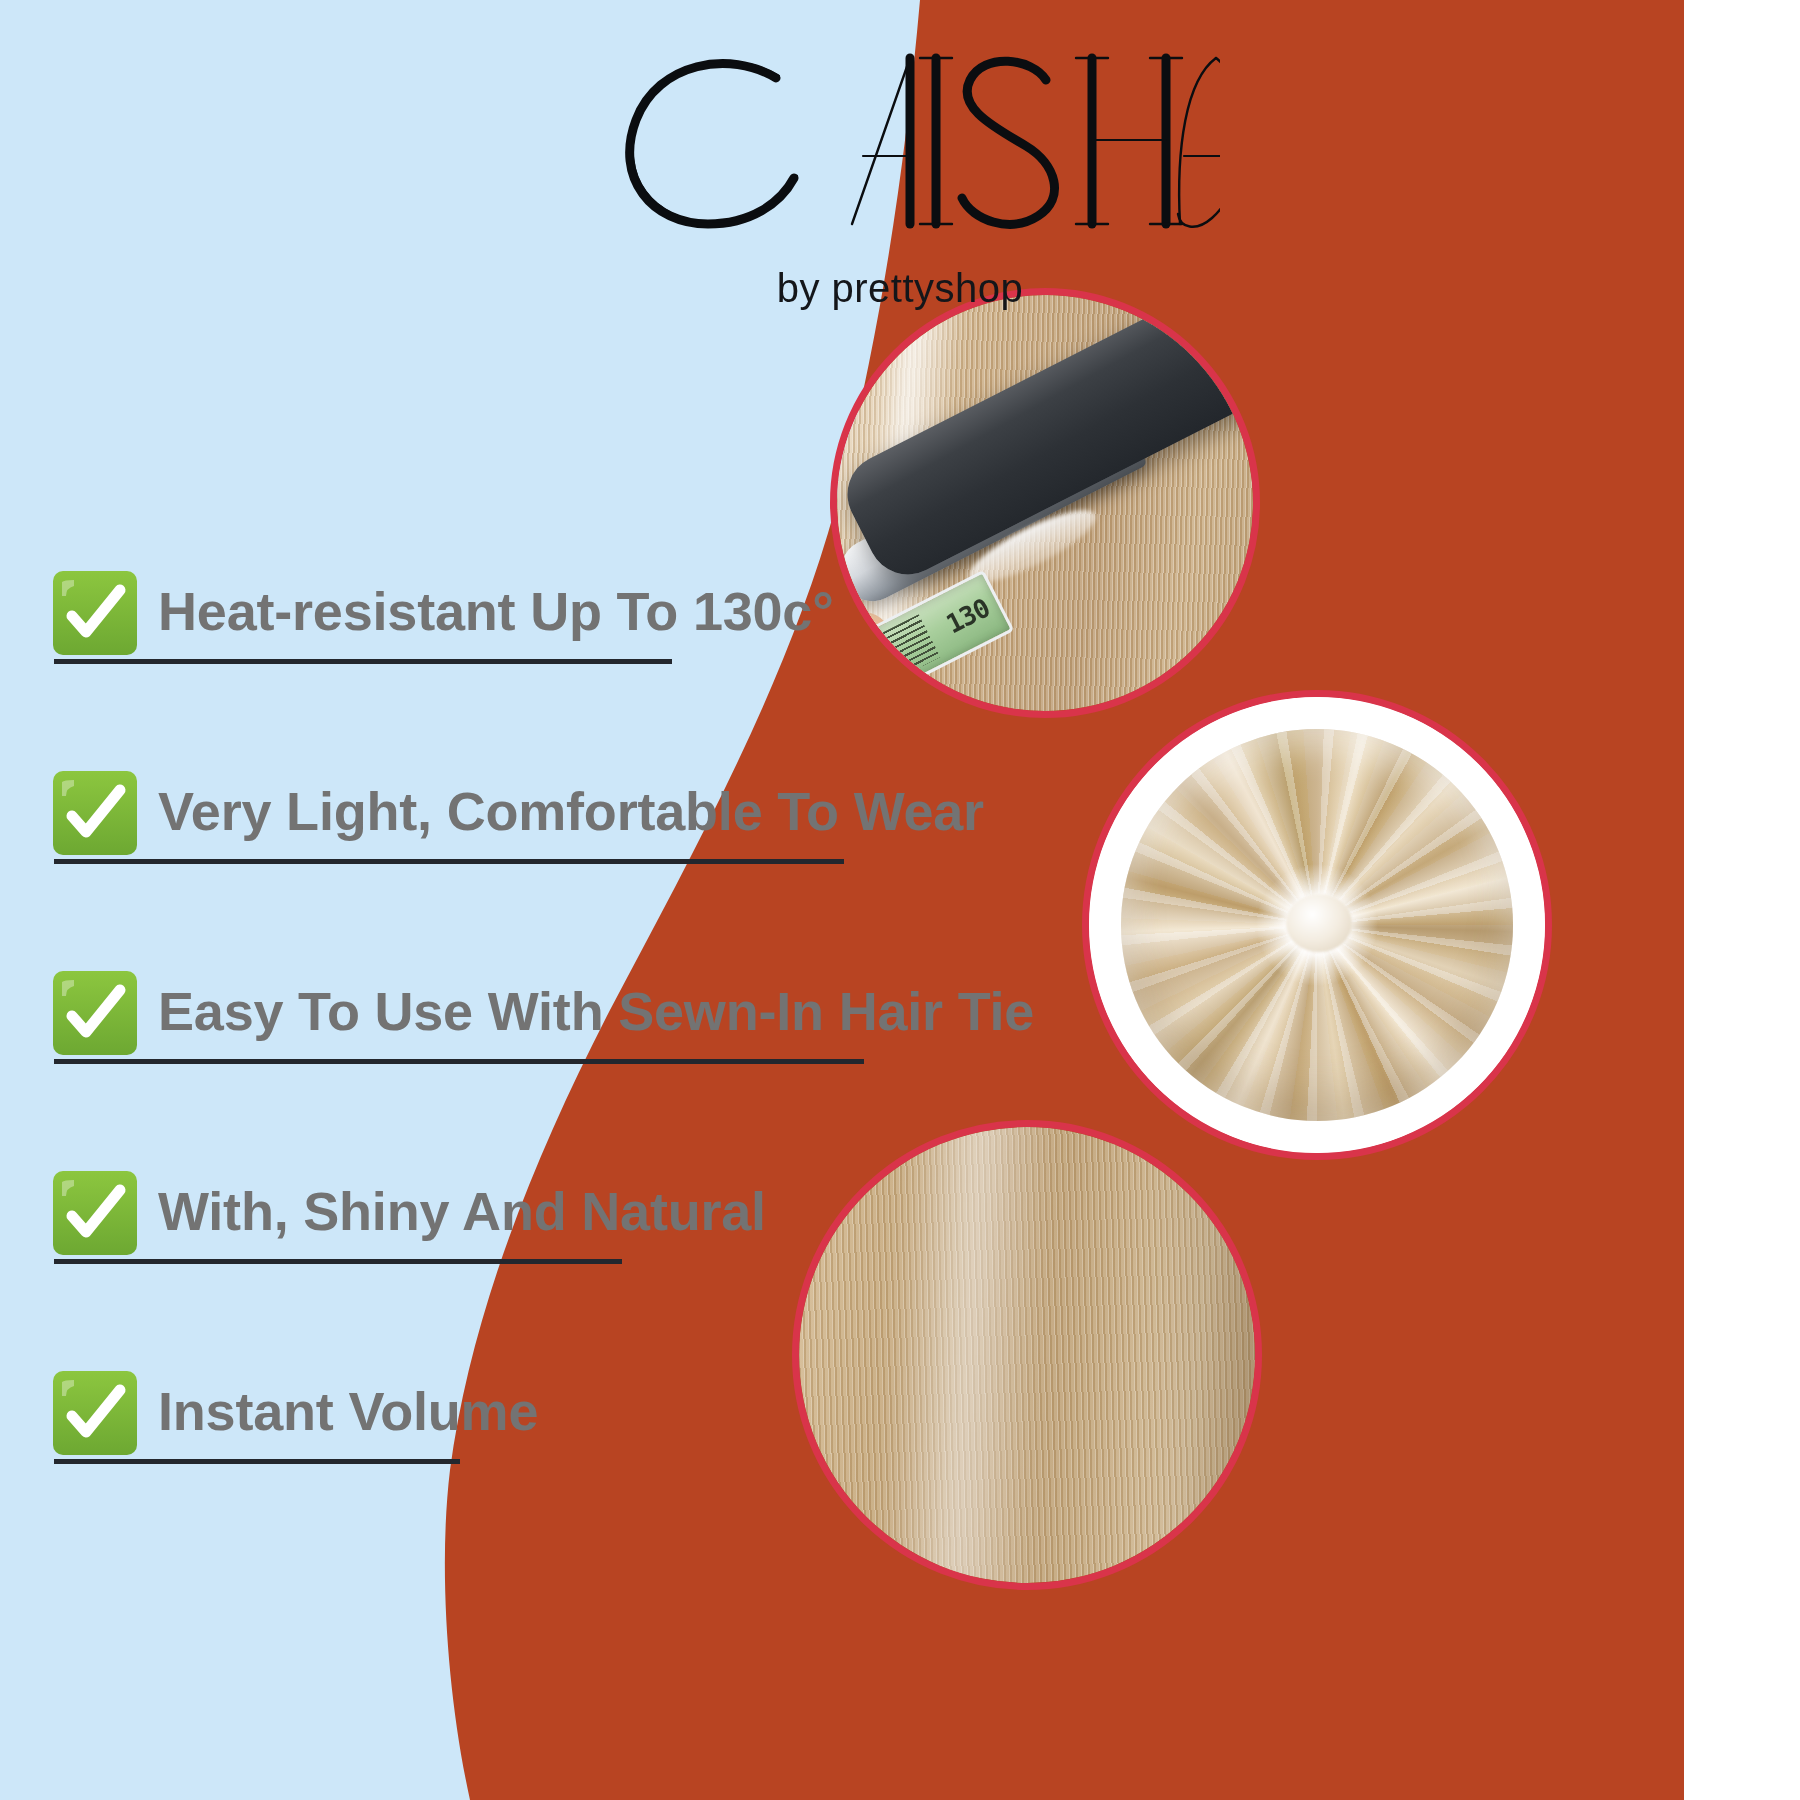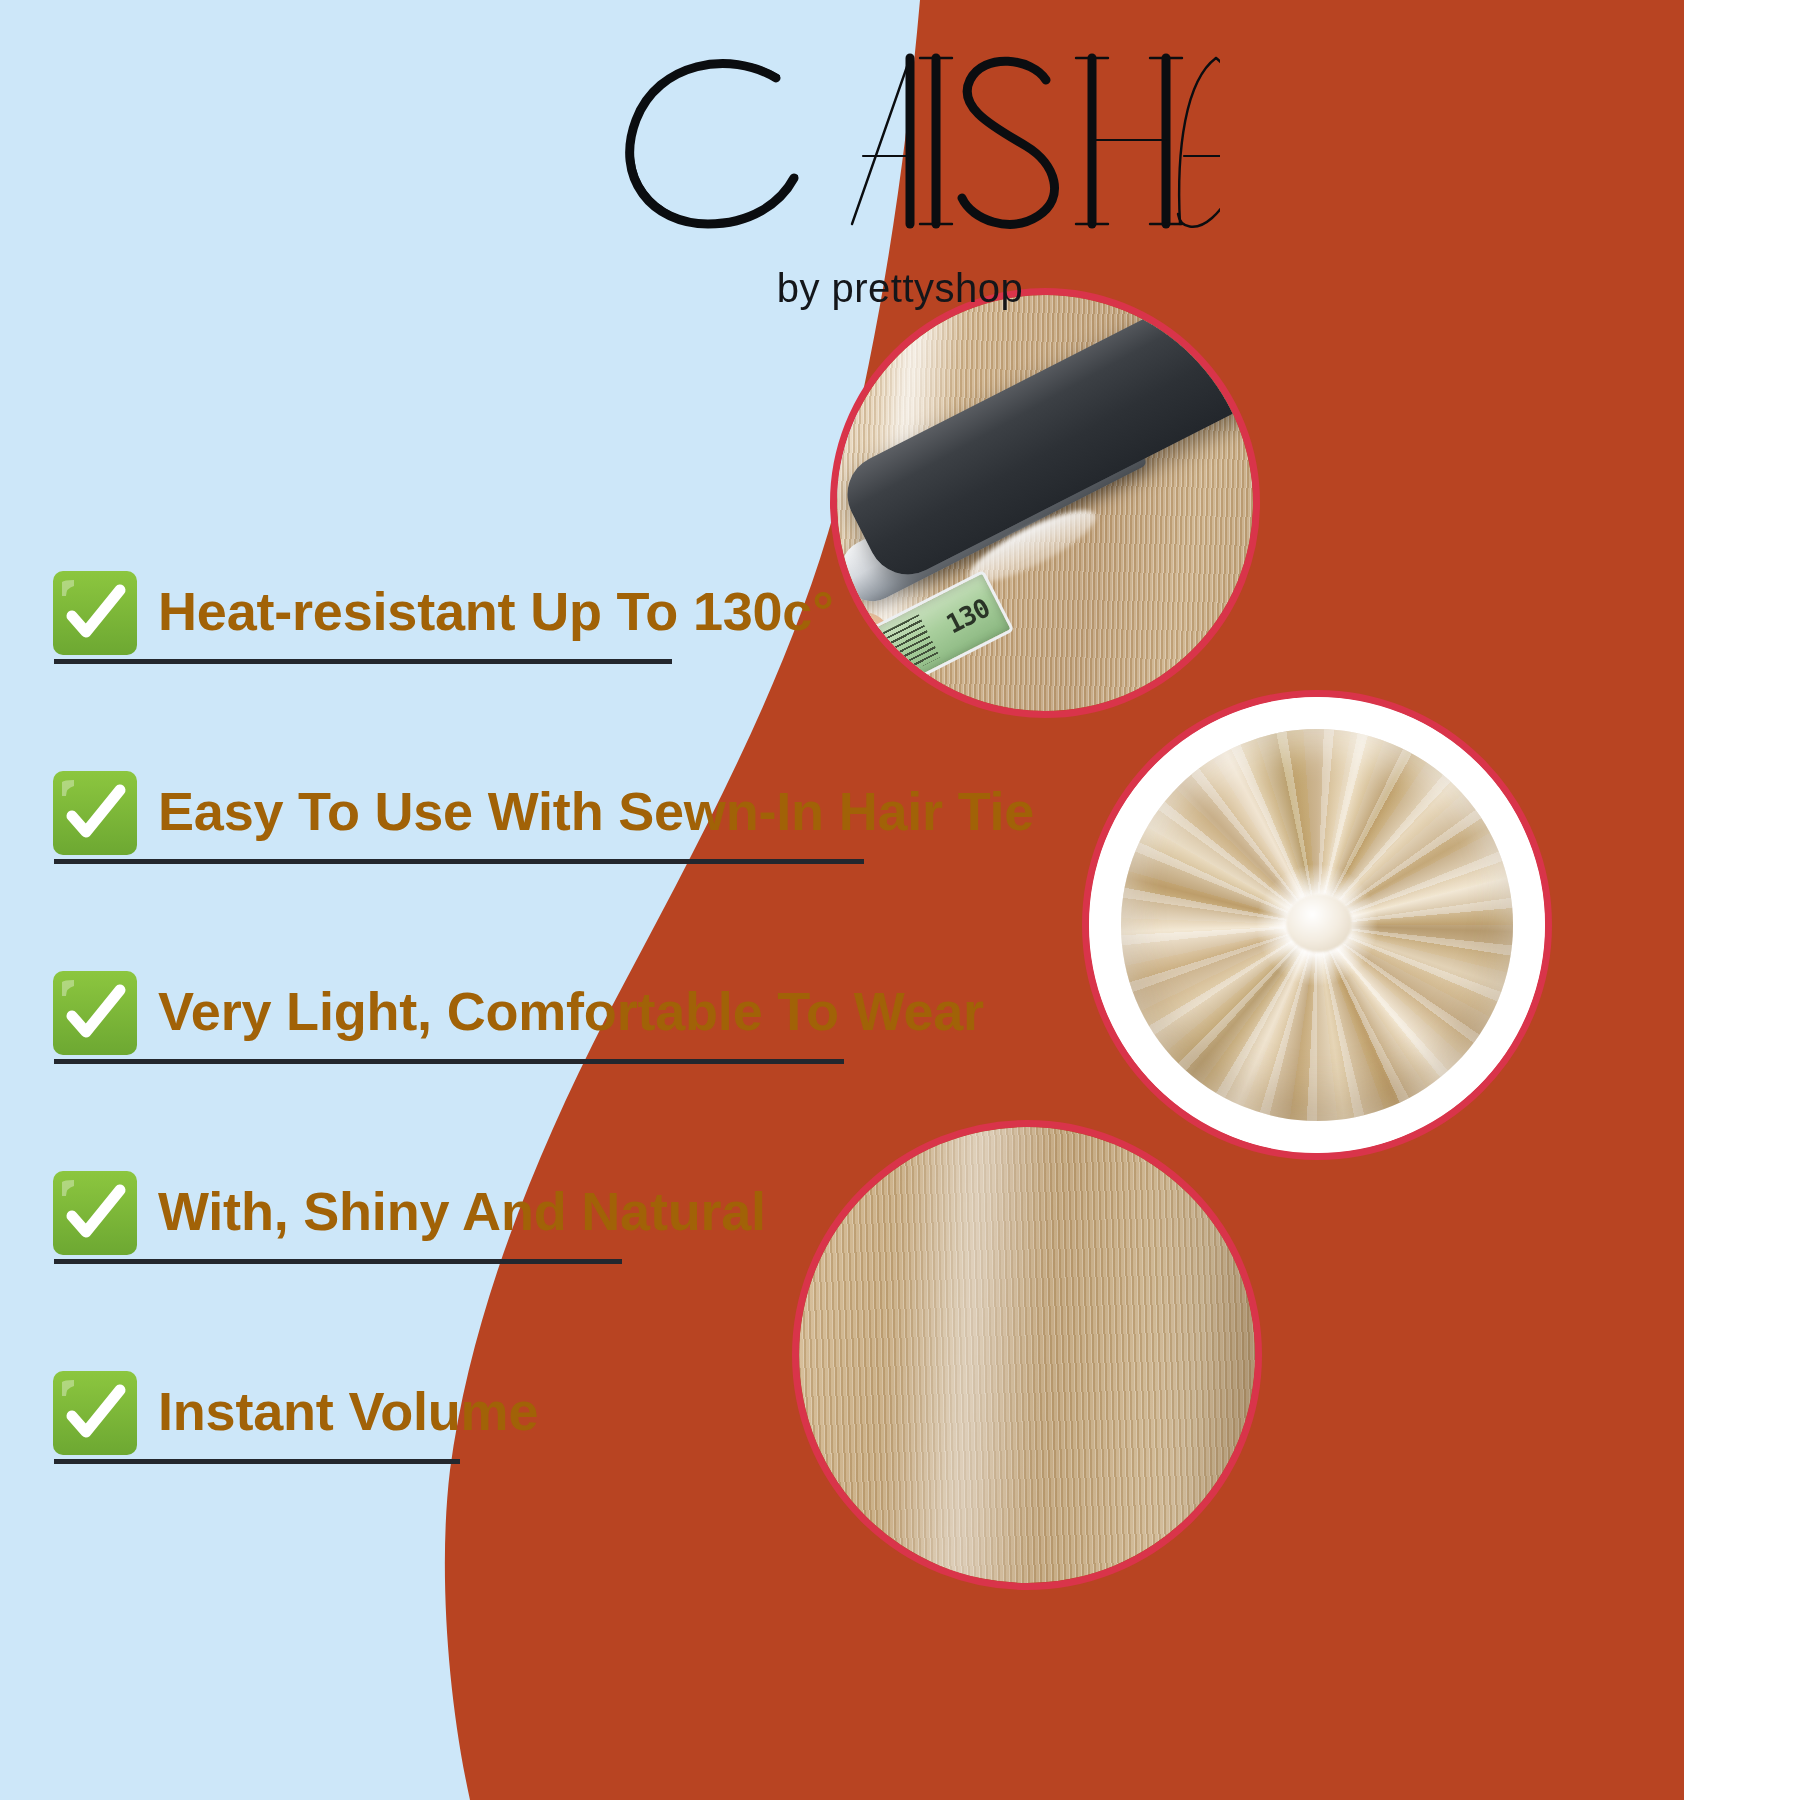--- a/index.html
+++ b/index.html
@@ -80,21 +80,21 @@
     width: 86px;
     height: 86px;
     flex: 0 0 86px;
     margin-right: 20px;
     position: relative;
   }
   .feature-text {
     font-family: "Liberation Sans", sans-serif;
     font-size: 54px;
     font-weight: 700;
-    color: #a16207;
+    color: #737373;
     letter-spacing: -0.2px;
     white-space: nowrap;
     line-height: 1;
     padding-bottom: 4px;
   }
   .feature-underline {
     position: absolute;
     left: 2px;
     bottom: 6px;
     height: 5px;
@@ -402,37 +402,37 @@
 
     <div class="feature-row">
       <div class="feature-inner">
         <span class="check-icon">
           <svg viewBox="0 0 86 86" width="86" height="86">
             <rect x="1" y="1" width="84" height="84" rx="10" fill="url(#g1)"></rect>
             <path d="M 10 12 Q 12 10 22 10 L 22 16 Q 14 18 14 26 L 10 26 Z" fill="rgba(255,255,255,0.35)"></path>
             <path d="M 20 46 L 34 62 L 68 20" stroke="#ffffff" stroke-width="11" fill="none" stroke-linecap="round" stroke-linejoin="round"></path>
           </svg>
         </span>
-        <span class="feature-text">Easy To Use With Sewn-In Hair Tie</span>
-      </div>
-      <div class="feature-underline" style="width:810px"></div>
+        <span class="feature-text">Very Light, Comfortable To Wear</span>
+      </div>
+      <div class="feature-underline" style="width:790px"></div>
     </div>
 
     <div class="feature-row">
       <div class="feature-inner">
         <span class="check-icon">
           <svg viewBox="0 0 86 86" width="86" height="86">
             <rect x="1" y="1" width="84" height="84" rx="10" fill="url(#g1)"></rect>
             <path d="M 10 12 Q 12 10 22 10 L 22 16 Q 14 18 14 26 L 10 26 Z" fill="rgba(255,255,255,0.35)"></path>
             <path d="M 20 46 L 34 62 L 68 20" stroke="#ffffff" stroke-width="11" fill="none" stroke-linecap="round" stroke-linejoin="round"></path>
           </svg>
         </span>
-        <span class="feature-text">Very Light, Comfortable To Wear</span>
-      </div>
-      <div class="feature-underline" style="width:790px"></div>
+        <span class="feature-text">Easy To Use With Sewn-In Hair Tie</span>
+      </div>
+      <div class="feature-underline" style="width:810px"></div>
     </div>
 
     <div class="feature-row">
       <div class="feature-inner">
         <span class="check-icon">
           <svg viewBox="0 0 86 86" width="86" height="86">
             <rect x="1" y="1" width="84" height="84" rx="10" fill="url(#g1)"></rect>
             <path d="M 10 12 Q 12 10 22 10 L 22 16 Q 14 18 14 26 L 10 26 Z" fill="rgba(255,255,255,0.35)"></path>
             <path d="M 20 46 L 34 62 L 68 20" stroke="#ffffff" stroke-width="11" fill="none" stroke-linecap="round" stroke-linejoin="round"></path>
           </svg>

